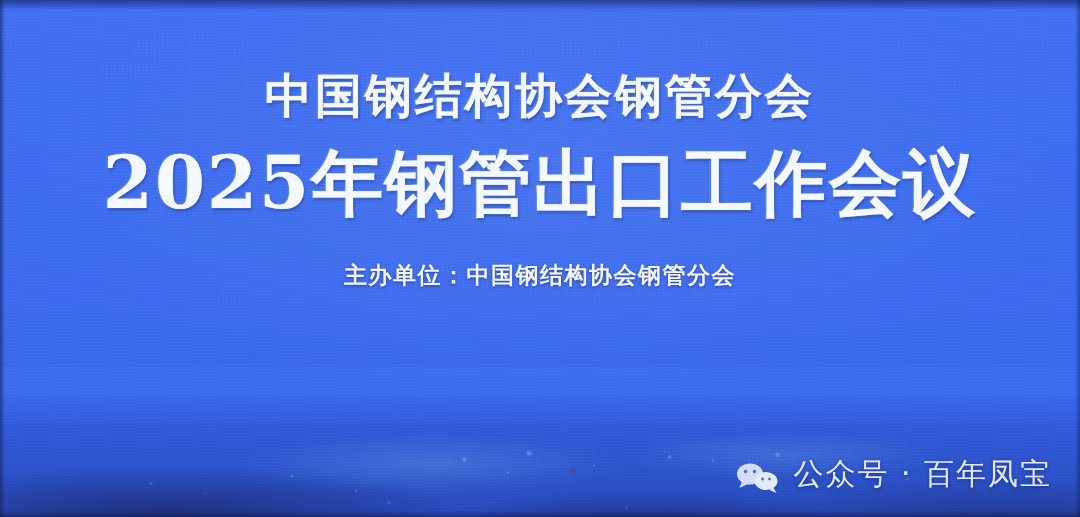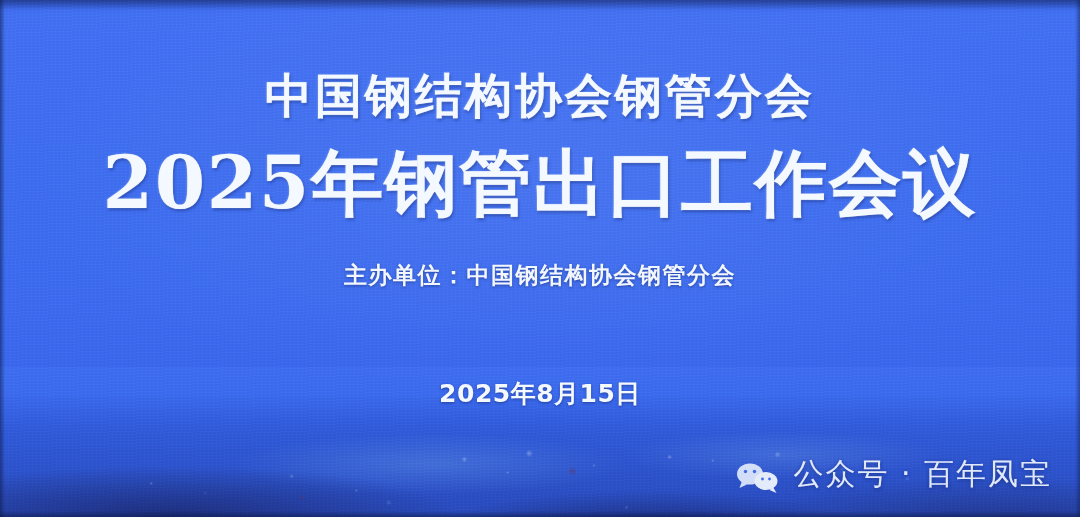--- a/index.html
+++ b/index.html
@@ -248,21 +248,20 @@
 
   <div class="content">
 
     <div class="title-line1">中国钢结构协会钢管分会</div>
 
     <div class="title-line2">2025年钢管出口工作会议</div>
 
     <div class="org-line l1">主办单位：中国钢结构协会钢管分会</div>
 
 
-    <div class="date-line">2025年8月15日</div>
 
   </div>
 
   <div class="watermark">
     <span class="wechat-icon">
       <svg viewBox="0 0 46 34" xmlns="http://www.w3.org/2000/svg">
 
         <g fill="#eaf2ff" opacity="0.95">
           <ellipse cx="15" cy="13" rx="13" ry="10.5"></ellipse>
           <path d="M7 20 L4.5 27 L12 23.5 Z"></path>

